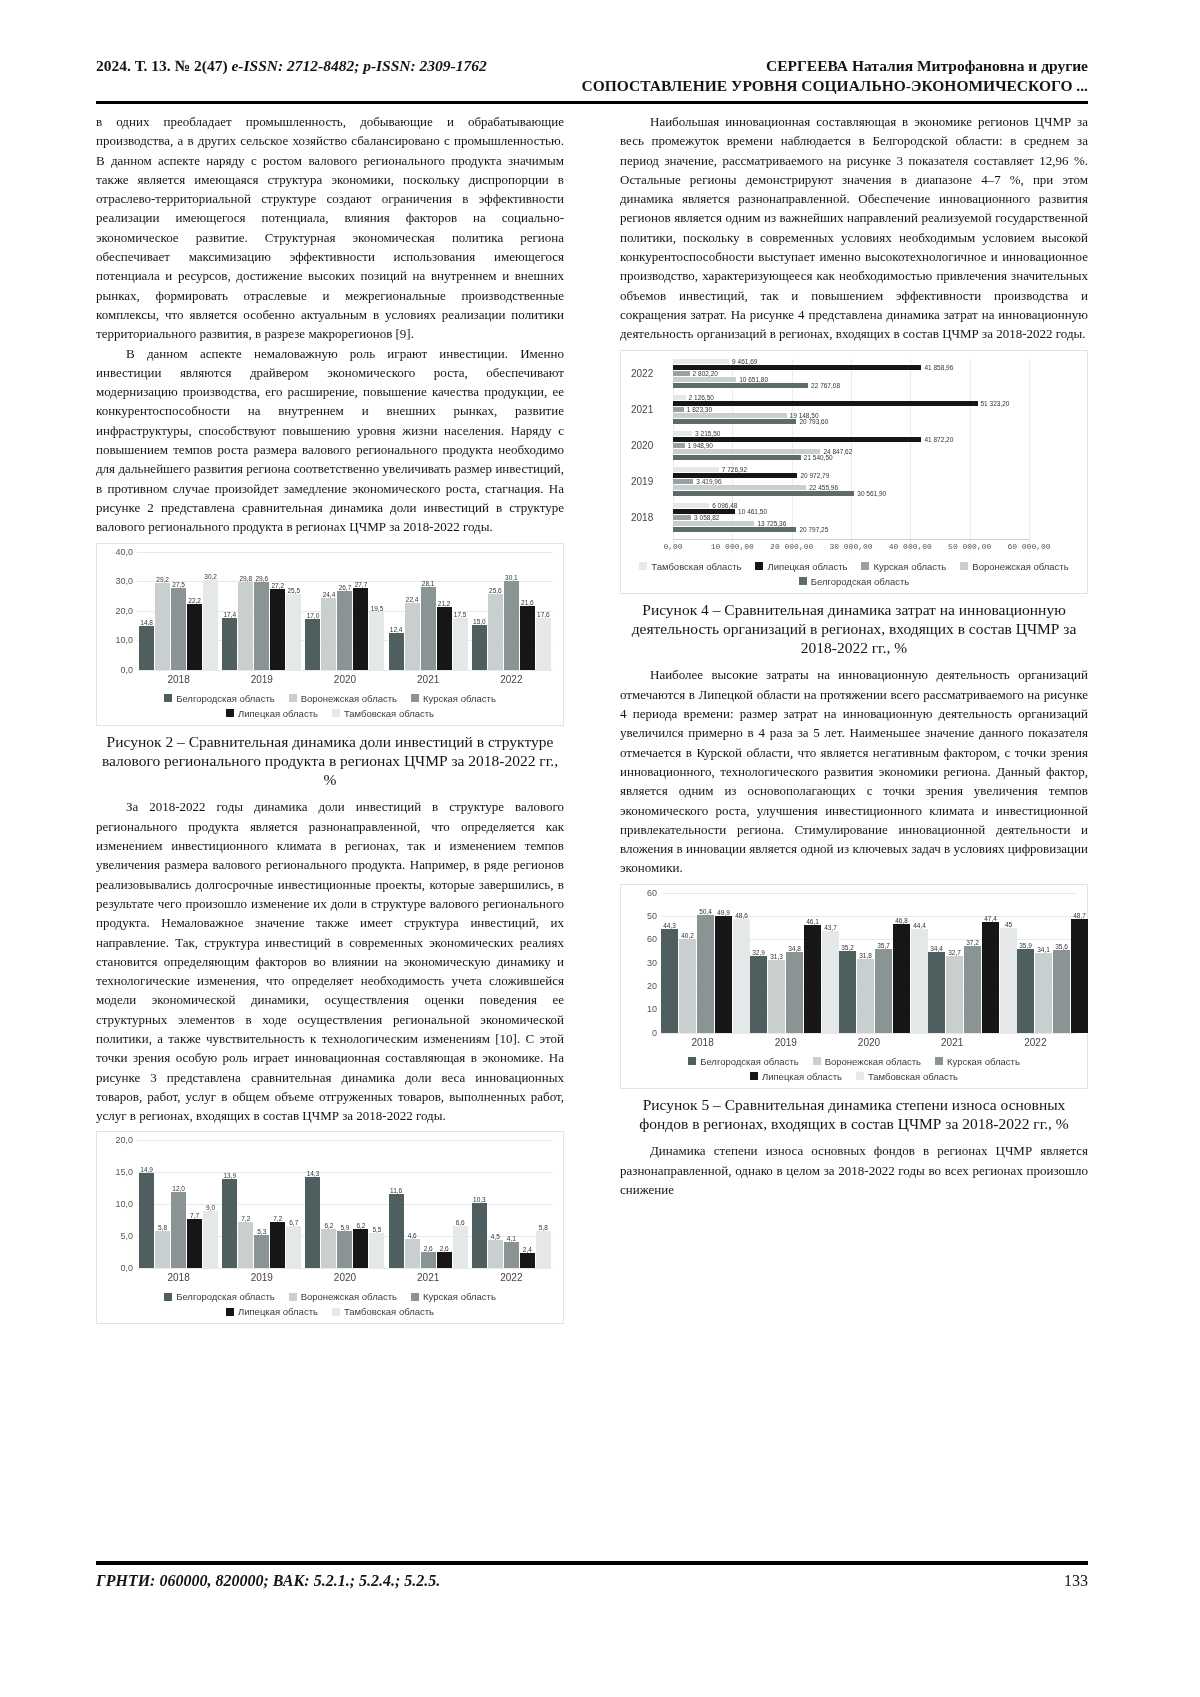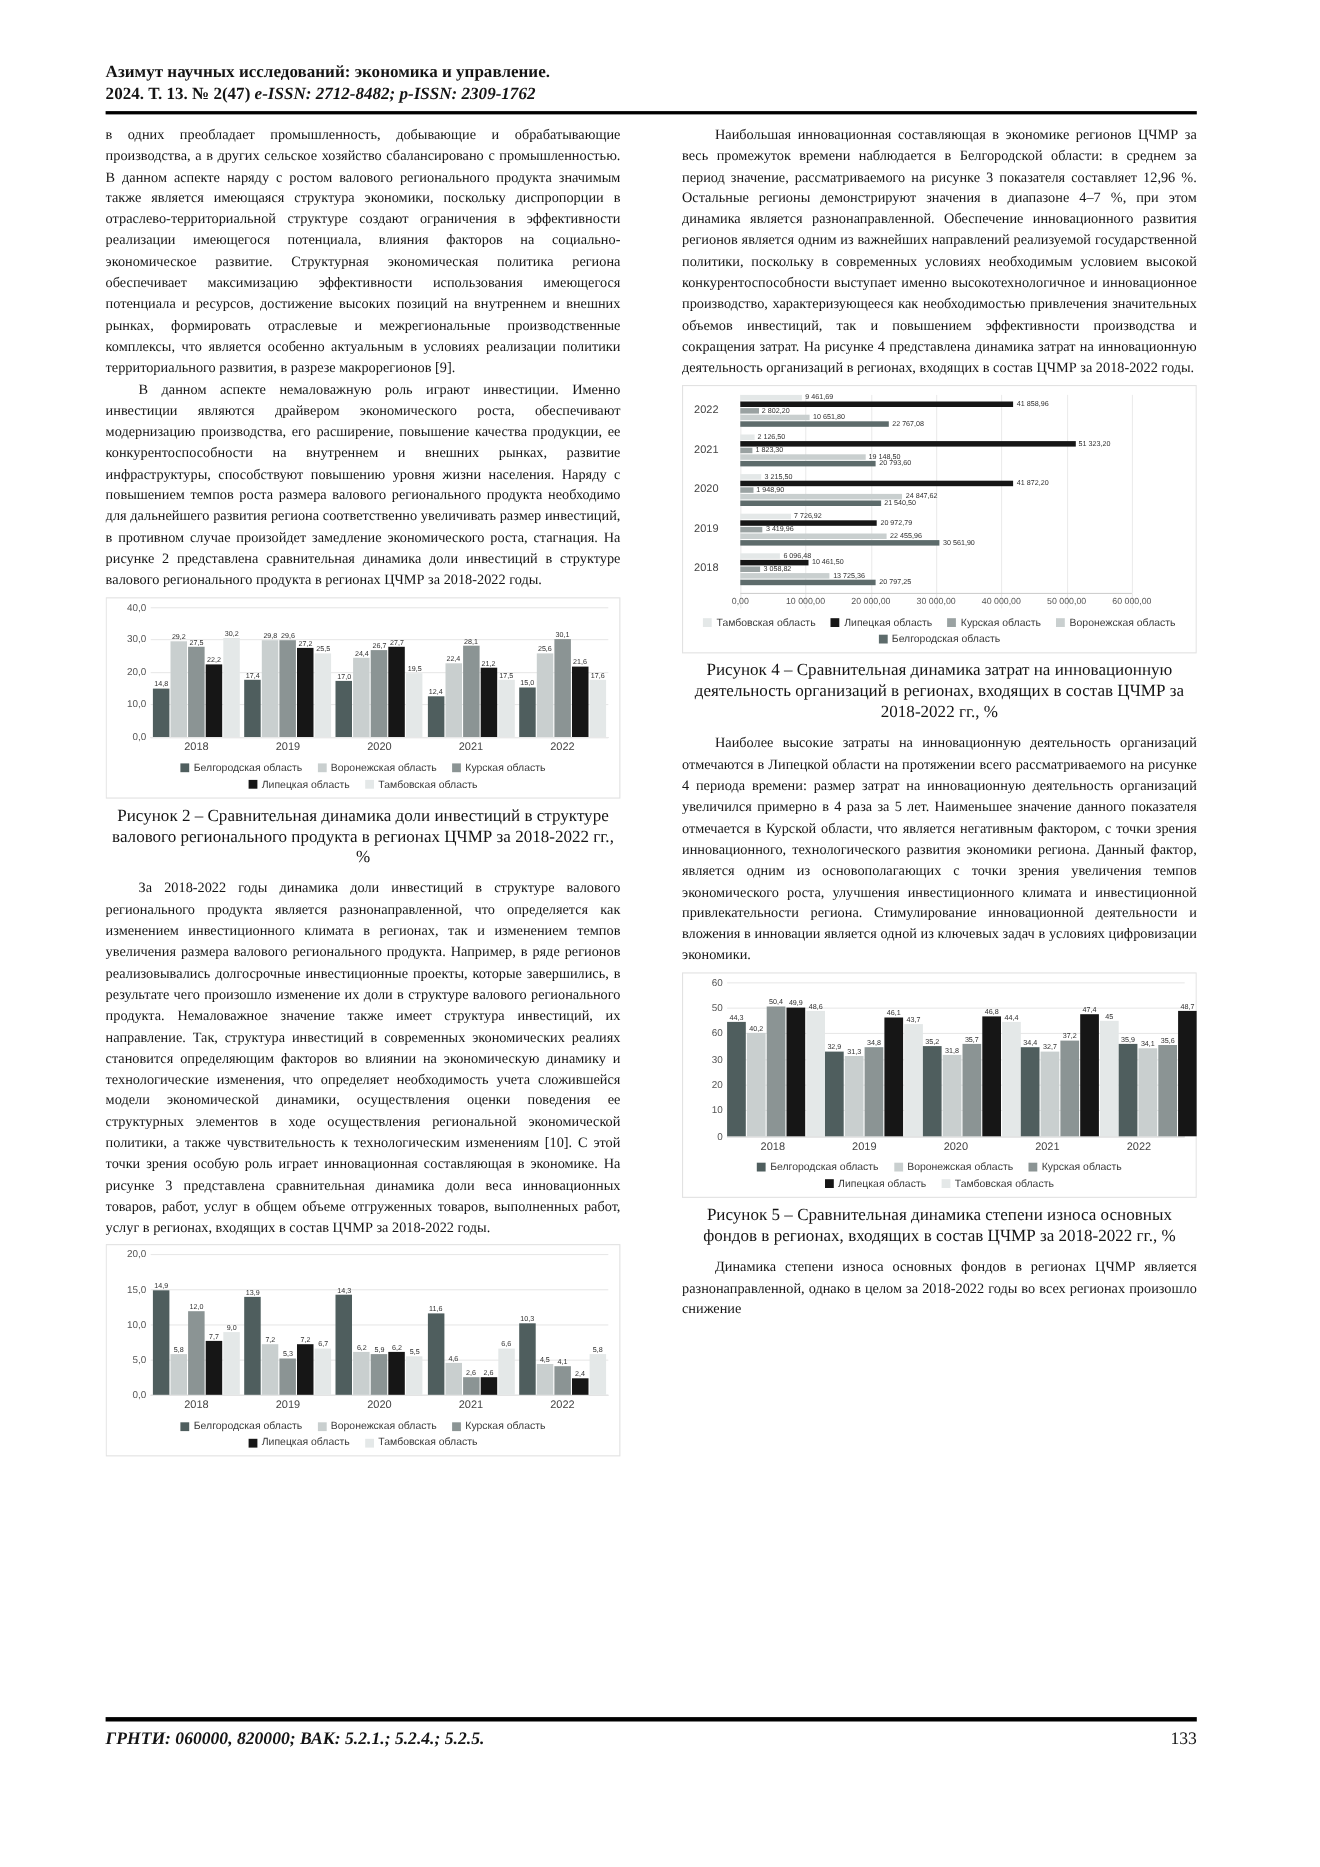--- a/index.html
+++ b/index.html
@@ -47,37 +47,40 @@
   .vgrid{position:absolute;top:0;bottom:0;width:1px;background:#ececec;}
   .hgroup{position:relative;display:flex;flex-direction:column;gap:1px;margin-bottom:7px;}
   .hyl{position:absolute;left:-42px;top:50%;transform:translateY(-50%);font-size:10px;color:#444;
        font-family:"Liberation Sans",sans-serif;}
   .hrowbar{display:flex;align-items:center;height:5px;}
   .hbar{height:5px;}
   .hlab{font-size:6.5px;color:#333;margin-left:3px;white-space:nowrap;
         font-family:"Liberation Sans",sans-serif;}
   .hxticks{position:relative;height:13px;margin-top:2px;border-top:1px solid #cfcfcf;}
   .hxt{position:absolute;top:2px;transform:translateX(-50%);font-size:8px;color:#555;white-space:nowrap;
-       font-family:Liberation Sans, sans-serif;}
+       font-family:Liberation Mono, monospace;}
   
   .ftr-rule{position:absolute;left:96px;right:112px;top:1561px;height:3.5px;background:#000;}
   .ftr{position:absolute;left:96px;right:112px;top:1572px;display:flex;justify-content:space-between;
        font-size:16px;}
   .ftr .grnti{font-style:italic;font-weight:bold;}
   .ftr .pageno{font-weight:normal;}
 </style>
 </head>
 <body>
 
 <div class="page">
 
   <div class="hdr">
     <div class="hdr-left">
-      <div>Азимут научных исследований: экономика и управление.</div>
       <div><span>2024. Т. 13. № 2(47)</span><span class="it"> e-ISSN: 2712-8482; p-ISSN: 2309-1762</span></div>
+    </div>
+    <div class="hdr-right">
+      <div class="l1">СЕРГЕЕВА Наталия Митрофановна и другие</div>
+      <div class="l2">СОПОСТАВЛЕНИЕ УРОВНЯ СОЦИАЛЬНО-ЭКОНОМИЧЕСКОГО ...</div>
     </div>
   </div>
   <div class="hdr-rule"></div>
 
   <div class="cols">
     <div class="col">
       <p class="noindent">в одних преобладает промышленность, добывающие и обрабатывающие производства, а в других сельское хозяйство сбалансировано с промышленностью. В данном аспекте наряду с ростом валового регионального продукта значимым также является имеющаяся структура экономики, поскольку диспропорции в отраслево-территориальной структуре создают ограничения в эффективности реализации имеющегося потенциала, влияния факторов на социально-экономическое развитие. Структурная экономическая политика региона обеспечивает максимизацию эффективности использования имеющегося потенциала и ресурсов, достижение высоких позиций на внутреннем и внешних рынках, формировать отраслевые и межрегиональные производственные комплексы, что является особенно актуальным в условиях реализации политики территориального развития, в разрезе макрорегионов [9].</p>
       <p>В данном аспекте немаловажную роль играют инвестиции. Именно инвестиции являются драйвером экономического роста, обеспечивают модернизацию производства, его расширение, повышение качества продукции, ее конкурентоспособности на внутреннем и внешних рынках, развитие инфраструктуры, способствуют повышению уровня жизни населения. Наряду с повышением темпов роста размера валового регионального продукта необходимо для дальнейшего развития региона соответственно увеличивать размер инвестиций, в противном случае произойдет замедление экономического роста, стагнация. На рисунке 2 представлена сравнительная динамика доли инвестиций в структуре валового регионального продукта в регионах ЦЧМР за 2018-2022 годы.</p>
       <div class="figbox">
           <div class="vwrap">

